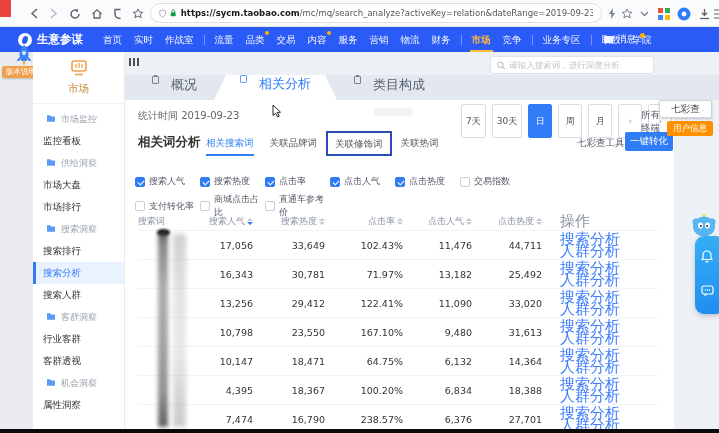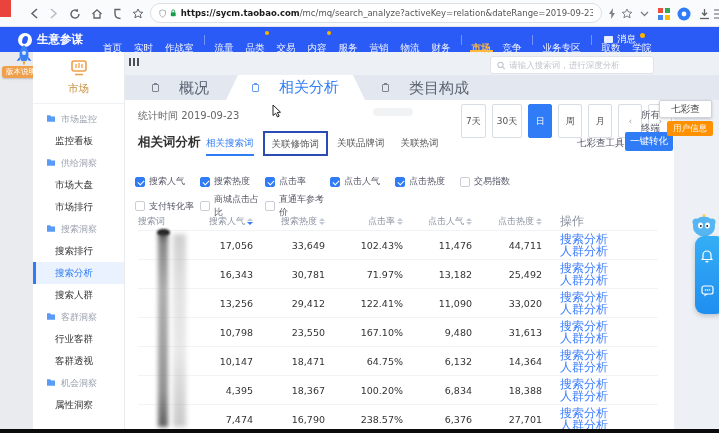--- a/index.html
+++ b/index.html
@@ -11,49 +11,49 @@
 .bico{position:absolute;top:6px;width:15px;height:15px;display:flex;align-items:center;justify-content:center}
 .urlbar{position:absolute;left:150px;top:3px;width:452px;height:20px;background:#fff;border:1px solid #dcdfe4;border-radius:10px;display:flex;align-items:center;padding:0 8px;gap:4px;overflow:hidden}
 .urltext{font-size:8.5px;color:#555;white-space:nowrap;overflow:hidden}
 .urltext b{color:#1a1a1a}
 
 .topnav{position:absolute;top:27px;left:0;right:0;height:25px;background:#2b5bf7;display:flex;align-items:center;color:#fff}
 .brand{display:flex;align-items:center;gap:5px;margin-left:18px;font-size:11.5px;font-weight:bold;white-space:nowrap}
 .logo{width:14px;height:14px;border-radius:50%;background:#fff;position:relative;flex:none}
 .logo:after{content:"";position:absolute;left:4px;top:3px;width:6px;height:8px;background:#2b5bf7;border-radius:60% 40% 60% 40%/75% 25% 75% 25%}
 .navitems{display:flex;align-items:center;margin-left:18px;gap:8px;font-size:9.5px;white-space:nowrap}
-.nav-item{position:relative;height:25px;line-height:25px;cursor:pointer;color:rgba(255,255,255,.95);padding:8px 2px}
+.nav-item{position:relative;height:25px;line-height:25px;cursor:pointer;color:rgba(255,255,255,.95);padding:0 2px}
 .nav-item.active{color:#ffb93d;font-weight:bold;border-bottom:2px solid #ffb93d}
 .nav-item .dot{position:absolute;top:4px;right:-2px;width:4px;height:4px;border-radius:50%;background:#ffb100}
 .vdiv{width:1px;height:10px;background:rgba(255,255,255,.35)}
 .nav-msg{position:absolute;right:74px;top:0;height:25px;display:flex;align-items:center;gap:4px;font-size:9.5px;cursor:pointer}
 .msgic{width:9px;height:7px;background:rgba(255,255,255,.9);border-radius:1px;position:relative}
 .msg-dot{position:absolute;top:5px;right:-6px;width:5px;height:5px;border-radius:50%;background:#ffb100}
 
 .gutter{position:absolute;left:0;top:52px;width:33px;bottom:4px;background:#e9ebef}
 .rocket{position:absolute;left:14px;top:44px}
 .ver-badge{position:absolute;left:2px;top:66px;background:#f0a04b;color:#fff;font-size:7.5px;padding:1px 4px;border-radius:3px;white-space:nowrap;box-shadow:0 1px 2px rgba(0,0,0,.2)}
 
 .sidebar{position:absolute;left:33px;top:52px;width:92px;bottom:4px;background:#fff;border-right:1px solid #e8eaee;overflow:hidden}
 .side-head{height:52px;text-align:center;border-bottom:1px solid #f0f1f4;padding-top:7px}
 .side-head .txt{font-size:10.5px;color:#c9913f;margin-top:1px}
 .menu{padding-top:4px}
 .m-item{height:22px;display:flex;align-items:center;font-size:9px;cursor:pointer}
 .m-item.group{color:#9aa1ad;padding-left:13px;gap:5px}
-.m-item.child{color:#333;padding-left:22px;font-size:9.5px}
+.m-item.child{color:#333;padding-left:10px;font-size:9.5px}
 .m-item.child.active{background:#e9f2fe;color:#2f7cf6;box-shadow:inset 3px 0 0 #2f7cf6}
 
 .main{position:absolute;left:125px;top:52px;right:0;bottom:4px}
 .collapse-ic{position:absolute;left:4px;top:6px;display:flex;gap:2px}
 .collapse-ic i{width:2px;height:8px;background:#4a4f58}
 .searchbox{position:absolute;left:365px;top:4px;width:164px;height:18px;background:#fff;border:1px solid #dfe3e9;border-radius:3px;display:flex;align-items:center;padding:0 6px;gap:4px}
 .searchbox input{border:none;outline:none;width:100%;font-size:8.5px;color:#555;background:transparent}
 .searchbox input::placeholder{color:#c0c4cc}
 .tabstrip{position:absolute;left:0;right:0;top:23px;height:25px;background:#e3e8f0;display:flex;align-items:flex-end;padding-left:10px}
-.ctab{height:24px;display:flex;align-items:center;gap:20px;font-size:15px;color:#5a6270;padding:0 17px;cursor:pointer}
+.ctab{height:24px;display:flex;align-items:flex-start;gap:12px;font-size:13px;color:#5a6270;padding:0 17px;cursor:pointer}
 .ctab.active{background:#fff;color:#2f7cf6;clip-path:polygon(12px 0,calc(100% - 12px) 0,100% 100%,0 100%);padding:0 26px;height:25px}
 .tabic{width:7px;height:8px;border:1px solid currentColor;border-radius:1px;position:relative;opacity:.75;flex:none}
 .tabic:before{content:"";position:absolute;left:1px;top:-2px;width:3px;height:2px;background:currentColor}
 .card{position:absolute;left:0;top:48px;width:549px;bottom:0;background:#fff;overflow:hidden}
 
 .statrow{position:absolute;left:13px;top:9px;font-size:10px;color:#666}
 .cursor{position:absolute;left:147px;top:3px}
 .ghost{position:absolute;left:248px;top:8px;width:40px;height:8px;background:#f1f2f4;border-radius:4px}
 .dates{position:absolute;left:336px;top:4px;display:flex;gap:6px;align-items:center}
 .dbtn{height:34px;min-width:24px;padding:0 4px;border:1px solid #d8dce3;border-radius:2px;background:#fff;font-size:9px;color:#555;display:flex;align-items:center;justify-content:center;cursor:pointer;font-family:inherit}
@@ -78,21 +78,21 @@
 .cb{width:10px;height:10px;border:1px solid #c8cdd6;border-radius:2px;background:#fff;position:relative;flex:none}
 .cb.on{background:#2f7cf6;border-color:#2f7cf6}
 .cb.on:after{content:"";position:absolute;left:3px;top:1px;width:3px;height:5px;border:solid #fff;border-width:0 1.5px 1.5px 0;transform:rotate(45deg)}
 
 .table{position:absolute;left:13px;top:112px;width:520px;bottom:0}
 .thead,.trow{display:grid;grid-template-columns:60px 55px 72px 78px 69px 70px 1fr;align-items:center}
 .thead{font-size:9px;color:#8b93a1;height:18px}
 .trow{height:29px;border-top:1px solid #f1f3f6;font-size:9.5px;color:#333}
 .num{text-align:right}
 .hc{display:inline-flex;align-items:center;justify-content:flex-end;gap:2px}
-.acts{padding-left:18px;font-size:12px;color:#3d7eff;line-height:12px}
+.acts{padding-left:18px;font-size:15px;color:#3d7eff;line-height:12px}
 .acts span{display:block;cursor:pointer}
 .sort{display:inline-flex;flex-direction:column;gap:1px}
 .sort i{width:0;height:0;border-left:3px solid transparent;border-right:3px solid transparent}
 .sort .up{border-bottom:3px solid #c3c9d4}
 .sort .dn{border-top:3px solid #c3c9d4}
 .sort.active .dn{border-top-color:#2f7cf6}
 
 .smudge1{position:absolute;left:33px;top:132px;width:10px;height:195px;filter:blur(2px);opacity:.8;background:linear-gradient(180deg,#2b2b2b 0%,#6a6a6a 6%,#9a9a9a 30%,#8d8d8d 55%,#777 82%,#3a3a3a 100%)}
 .smudge2{position:absolute;left:48px;top:134px;width:13px;height:193px;filter:blur(2.5px);opacity:.4;background:linear-gradient(180deg,#888,#bbb 30%,#c7c7c7 60%,#7a7a7a 100%)}
 .smudge-cap{position:absolute;left:32px;top:129px;width:13px;height:7px;background:#1d1d1d;border-radius:50%;filter:blur(1px)}
@@ -352,22 +352,22 @@
           <button class="dbtn arr">›</button>
         </div>
       <div class="terminal">
           <span>所有终端</span>
           <span class="chev"></span>
         </div>
 
       <div class="sec-title">相关词分析</div>
       <div class="wtabs">
           <span class="wtab active">相关搜索词</span>
+          <span class="wtab">关联品牌词</span>
           <span class="wtab boxed">关联修饰词</span>
-          <span class="wtab">关联品牌词</span>
           <span class="wtab">关联热词</span>
         </div>
       <div class="tools">七彩查工具：</div>
       <button class="convertbtn">一键转化</button>
 
       <div class="mrow r1">
           <label class="metric">
             <span class="cb on"></span>
             <span>搜索人气</span>
           </label>

